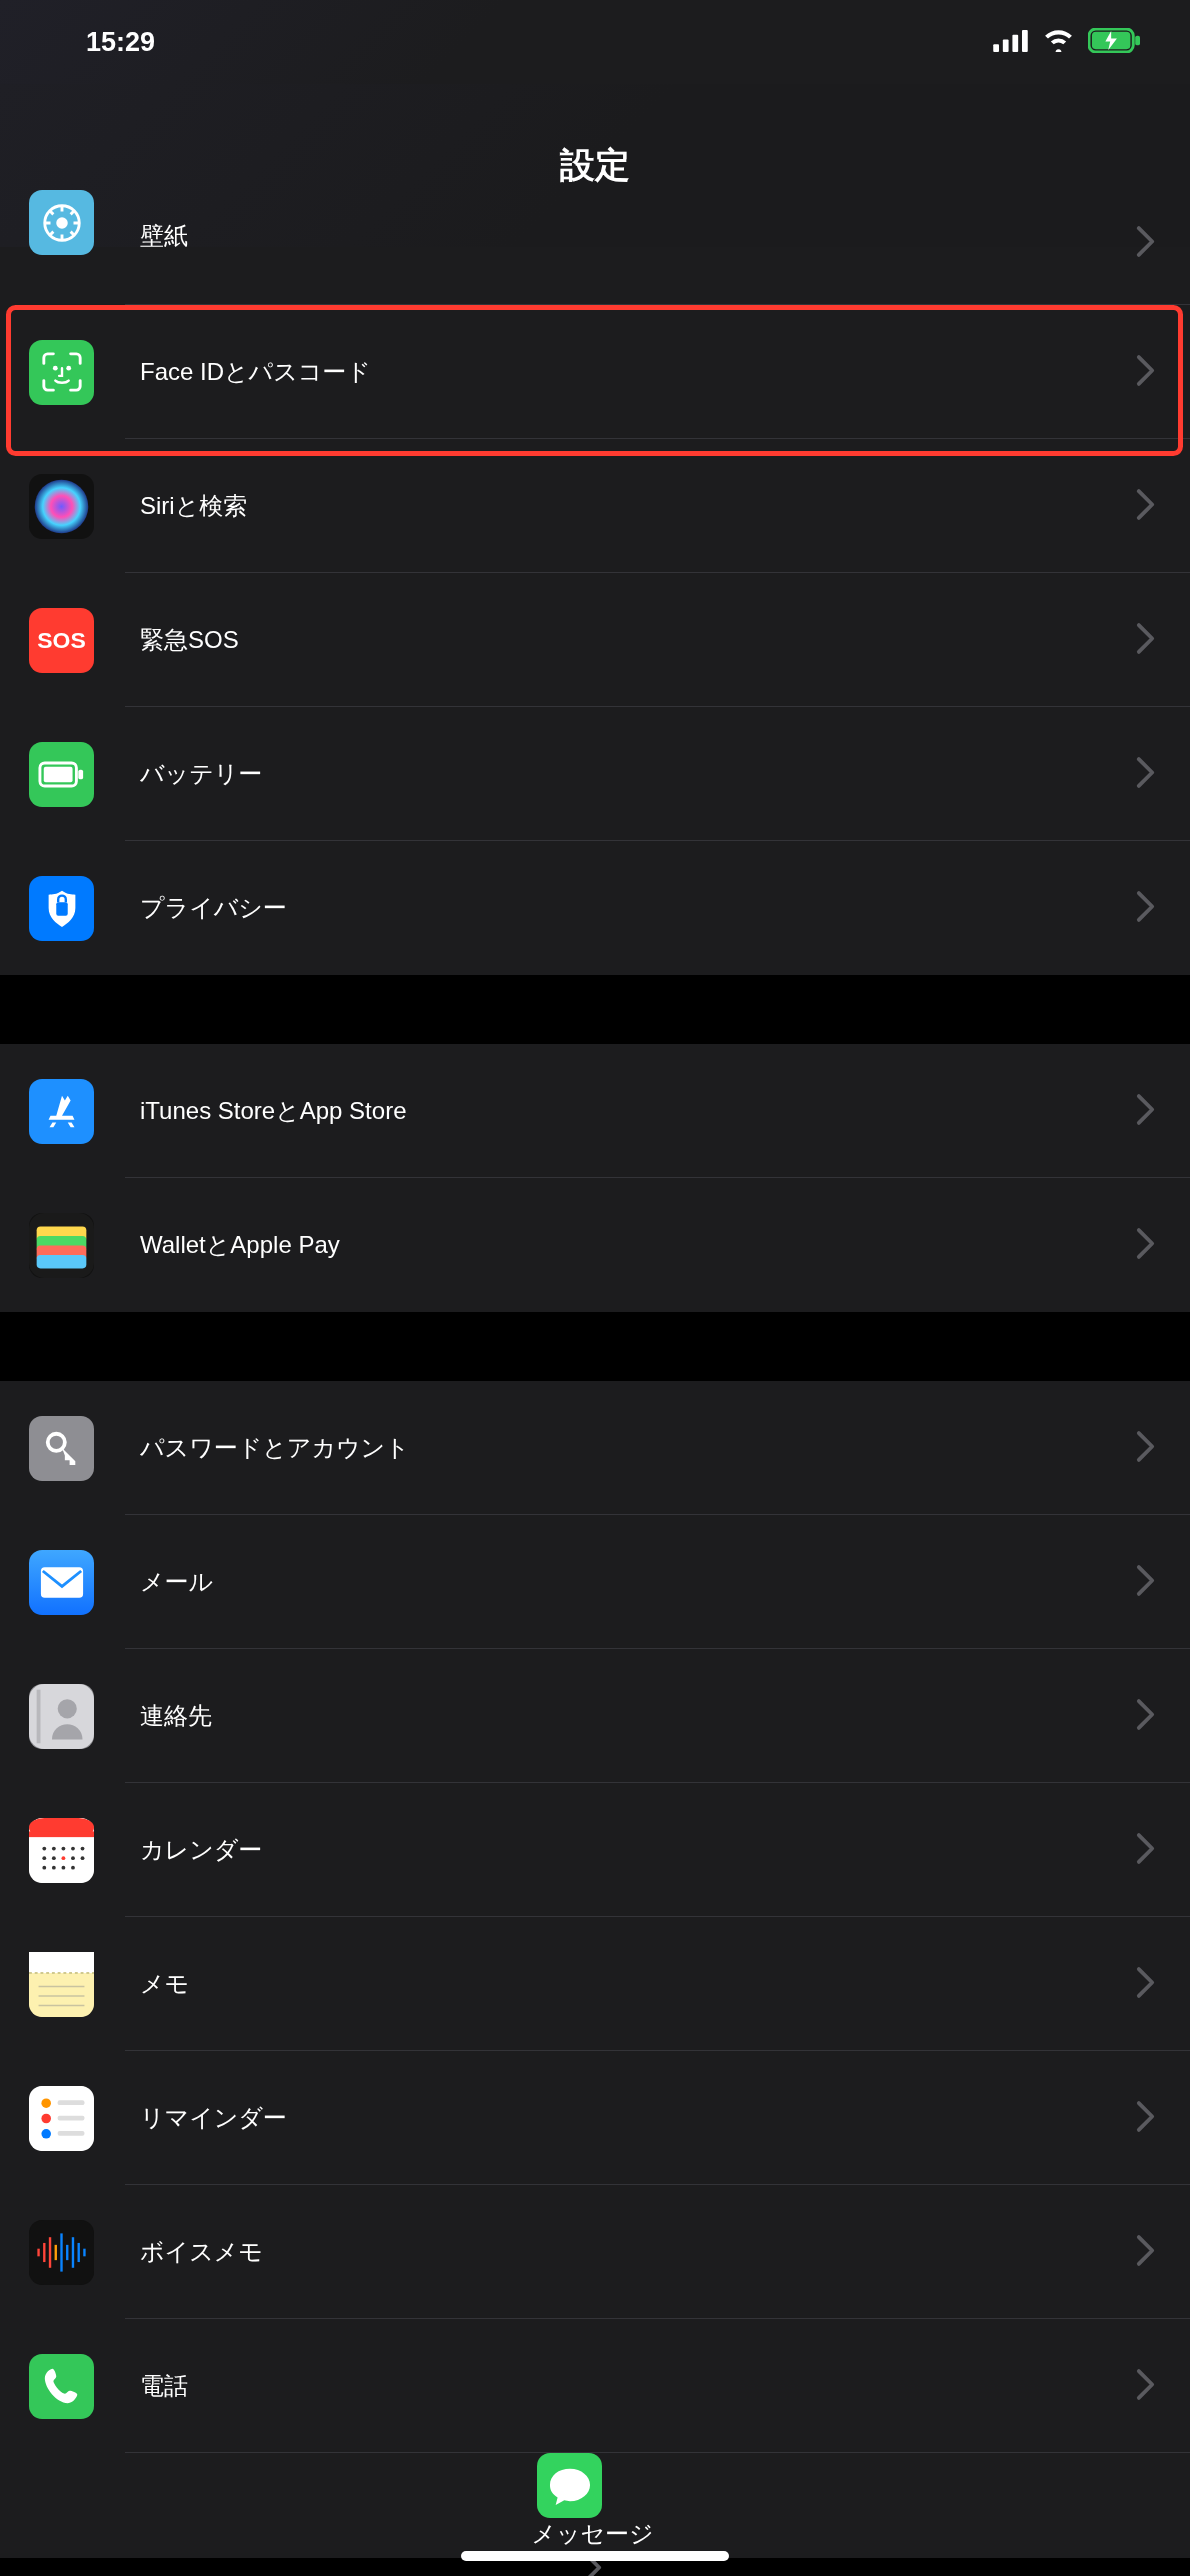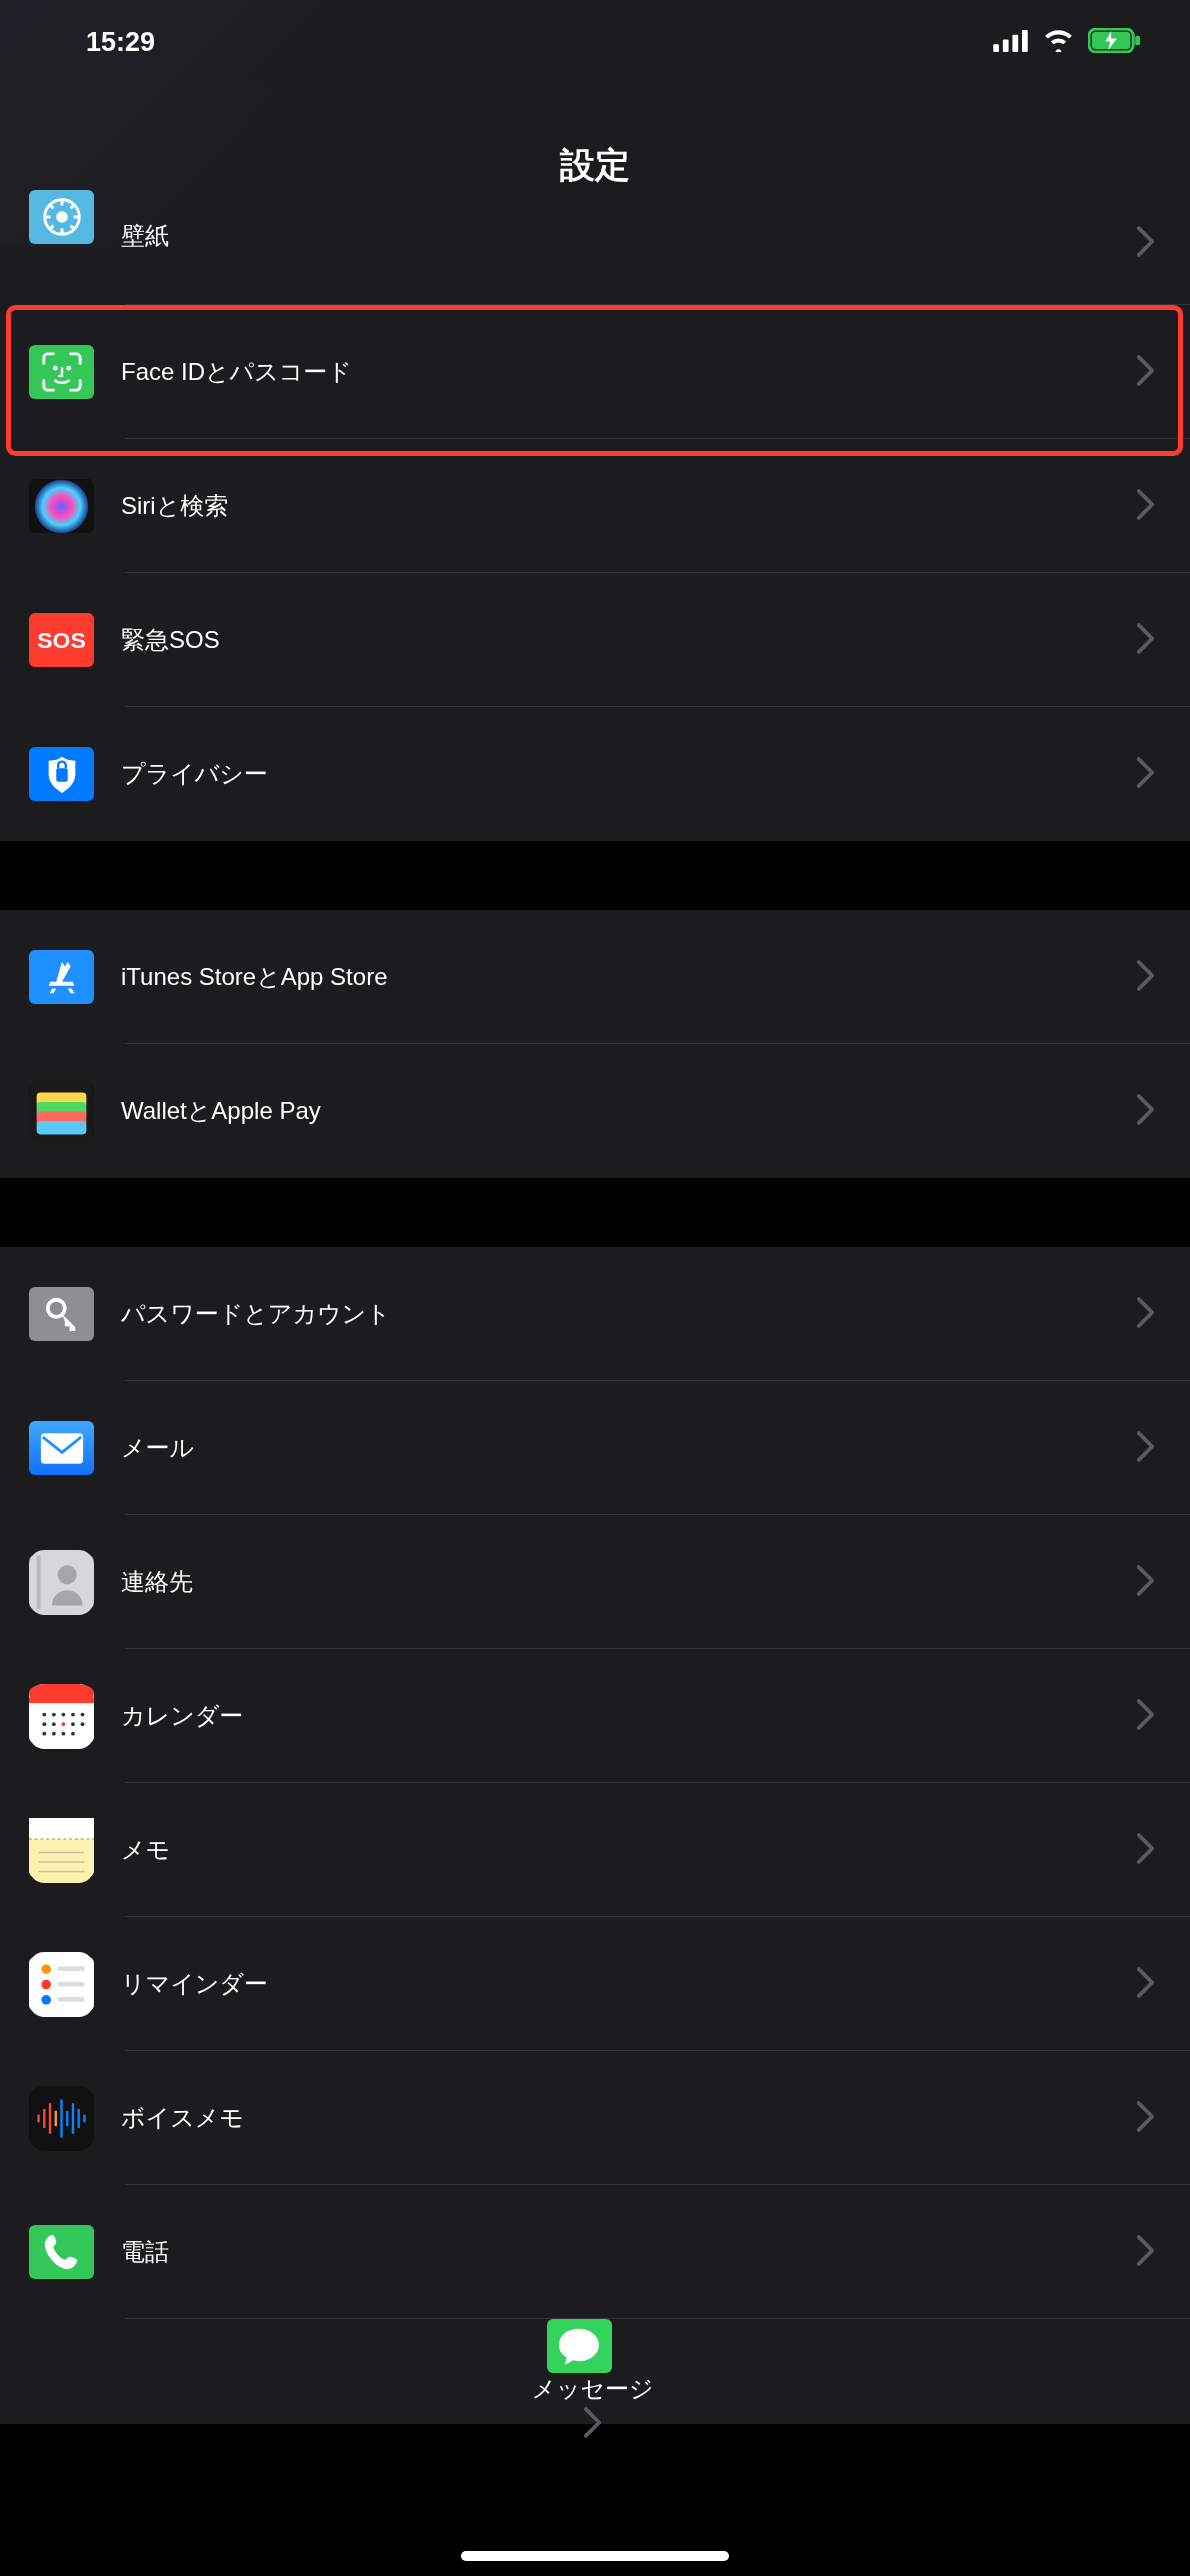--- a/index.html
+++ b/index.html
@@ -64,26 +64,26 @@
     height: 58px;
     align-items: flex-start;
     padding-top: 0;
   }
   .row.partial-top .icon-wrap { margin-top: -57px; }
   .row.partial-top .label { margin-top: -27px; }
   .row.partial-top .chevron { margin-top: -23px; }
   .row.partial-bottom { height: 105px; flex-direction: column; }
   .icon-wrap {
     width: 65px;
-    height: 54px;
-    border-radius: 6px;
+    height: 65px;
+    border-radius: 13px;
     display: flex;
     align-items: center;
     justify-content: center;
-    margin-right: 27px;
+    margin-right: 46px;
     flex-shrink: 0;
   }
   .label {
     flex: 1;
     font-size: 24px;
     font-weight: 400;
   }
   .chevron {
     color: #5a5a5f;
     flex-shrink: 0;
@@ -221,20 +221,34 @@
             <text x="34" y="42" text-anchor="middle" font-size="24" font-weight="700" fill="#fff" font-family="sans-serif">SOS</text>
           </svg>
         </div>
         <div class="label">緊急SOS</div>
         <div class="chevron"><svg width="21" height="35" viewBox="0 0 22 36">
             <path d="M4 4l14 14L4 32" stroke="#5a5a5f" stroke-width="4" fill="none" stroke-linecap="round" stroke-linejoin="round"></path>
           </svg></div>
         <div class="divider"></div>
       </div>
       <div class="row">
+        <div class="icon-wrap bg-battery">
+          <svg width="48" height="27" viewBox="0 0 50 28">
+            <rect x="2" y="2" width="38" height="24" rx="5" fill="none" stroke="#fff" stroke-width="3"></rect>
+            <rect x="6" y="6" width="30" height="16" rx="2" fill="#fff"></rect>
+            <rect x="42" y="9" width="5" height="10" rx="2" fill="#fff"></rect>
+          </svg>
+        </div>
+        <div class="label">バッテリー</div>
+        <div class="chevron"><svg width="21" height="35" viewBox="0 0 22 36">
+            <path d="M4 4l14 14L4 32" stroke="#5a5a5f" stroke-width="4" fill="none" stroke-linecap="round" stroke-linejoin="round"></path>
+          </svg></div>
+        <div class="divider"></div>
+      </div>
+      <div class="row">
         <div class="icon-wrap bg-privacy">
           <svg width="42" height="42" viewBox="0 0 44 44">
             <path d="M22 4c6 4 10 4 14 4v14c0 10-8 16-14 20C16 38 8 32 8 22V8c4 0 8 0 14-4z" fill="#fff"></path>
             <rect x="16" y="16" width="12" height="14" rx="2" fill="#007aff"></rect>
             <path d="M18 16v-3a4 4 0 0 1 8 0v3" stroke="#007aff" stroke-width="2.5" fill="none"></path>
           </svg>
         </div>
         <div class="label">プライバシー</div>
         <div class="chevron"><svg width="21" height="35" viewBox="0 0 22 36">
             <path d="M4 4l14 14L4 32" stroke="#5a5a5f" stroke-width="4" fill="none" stroke-linecap="round" stroke-linejoin="round"></path>

